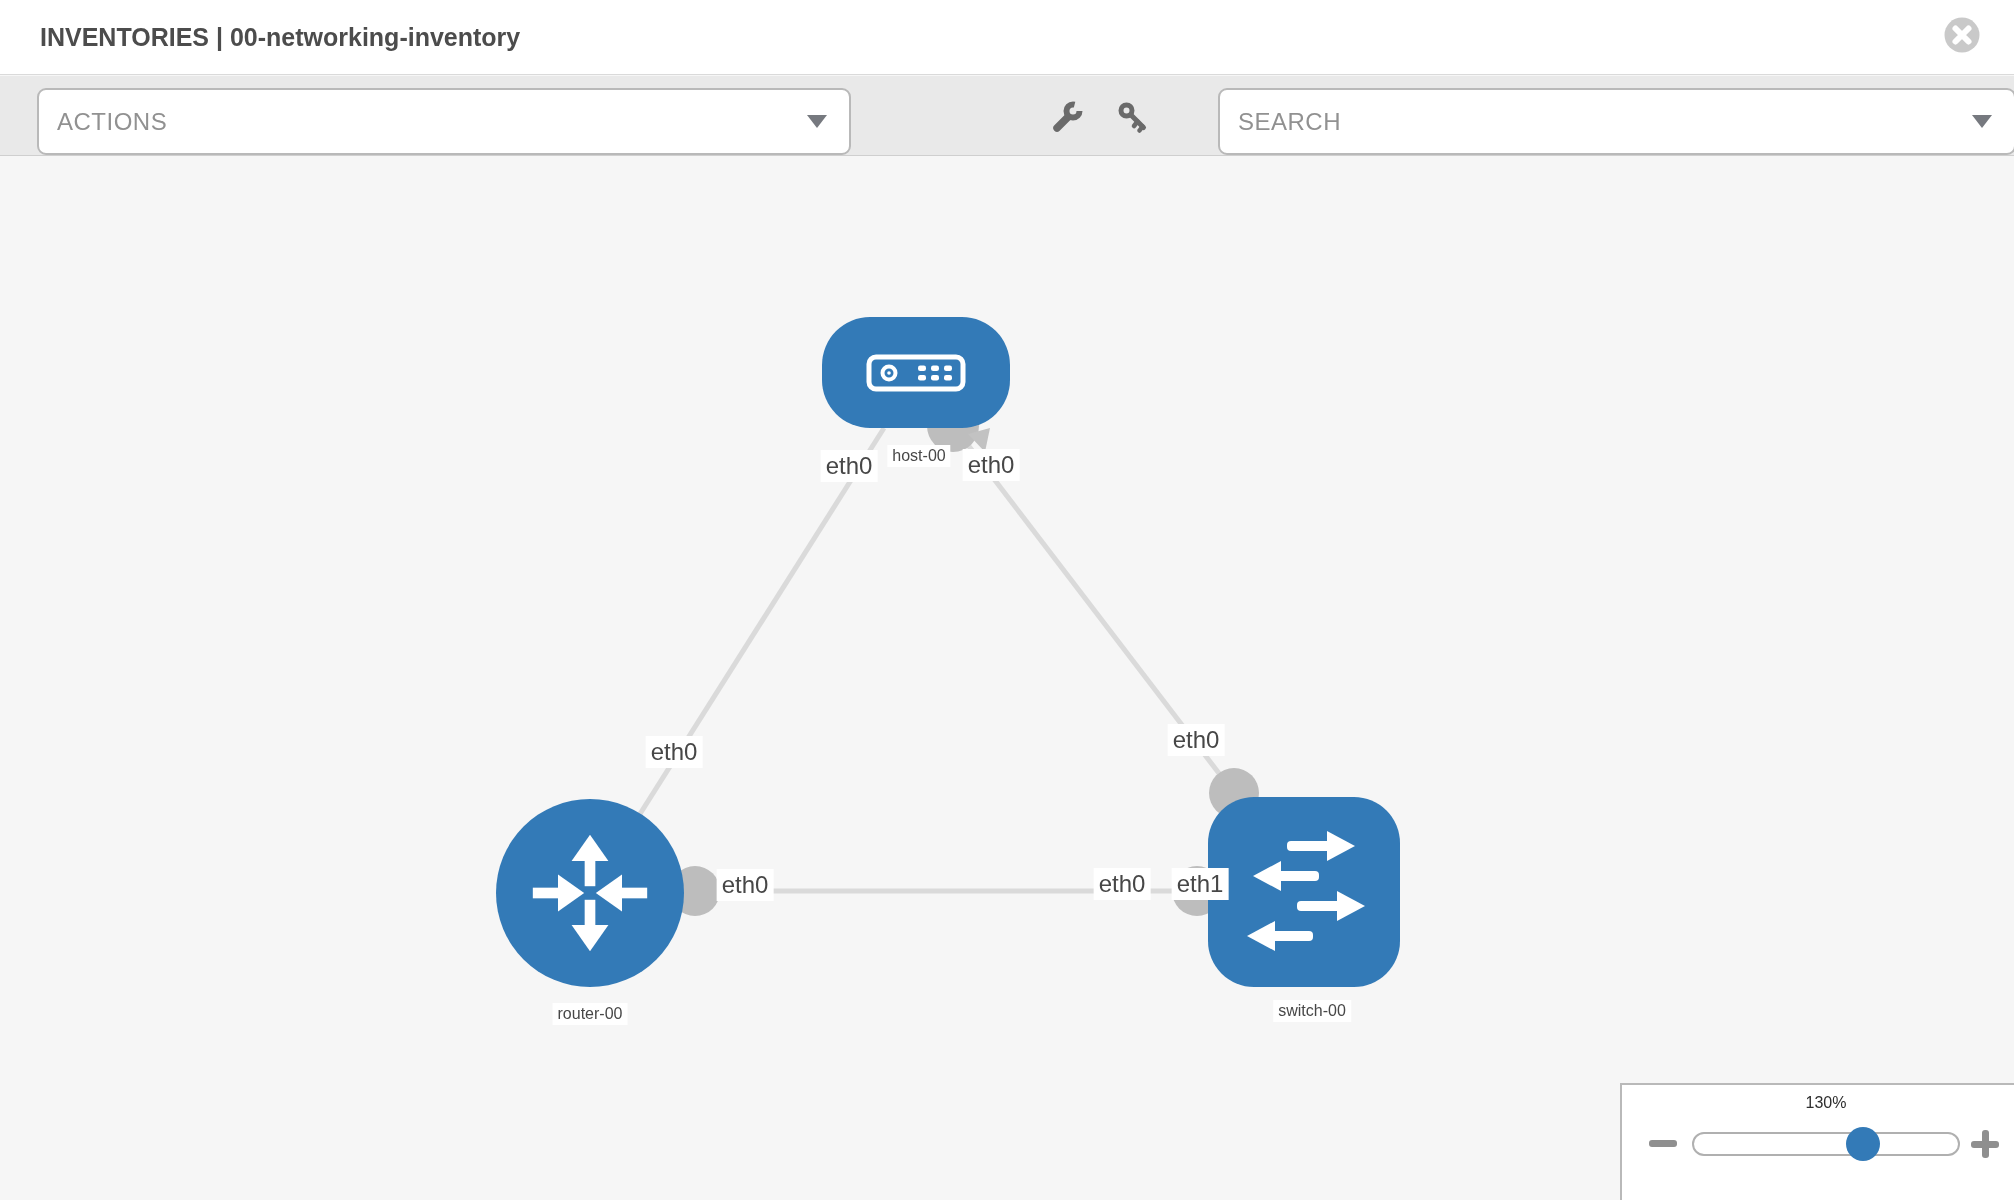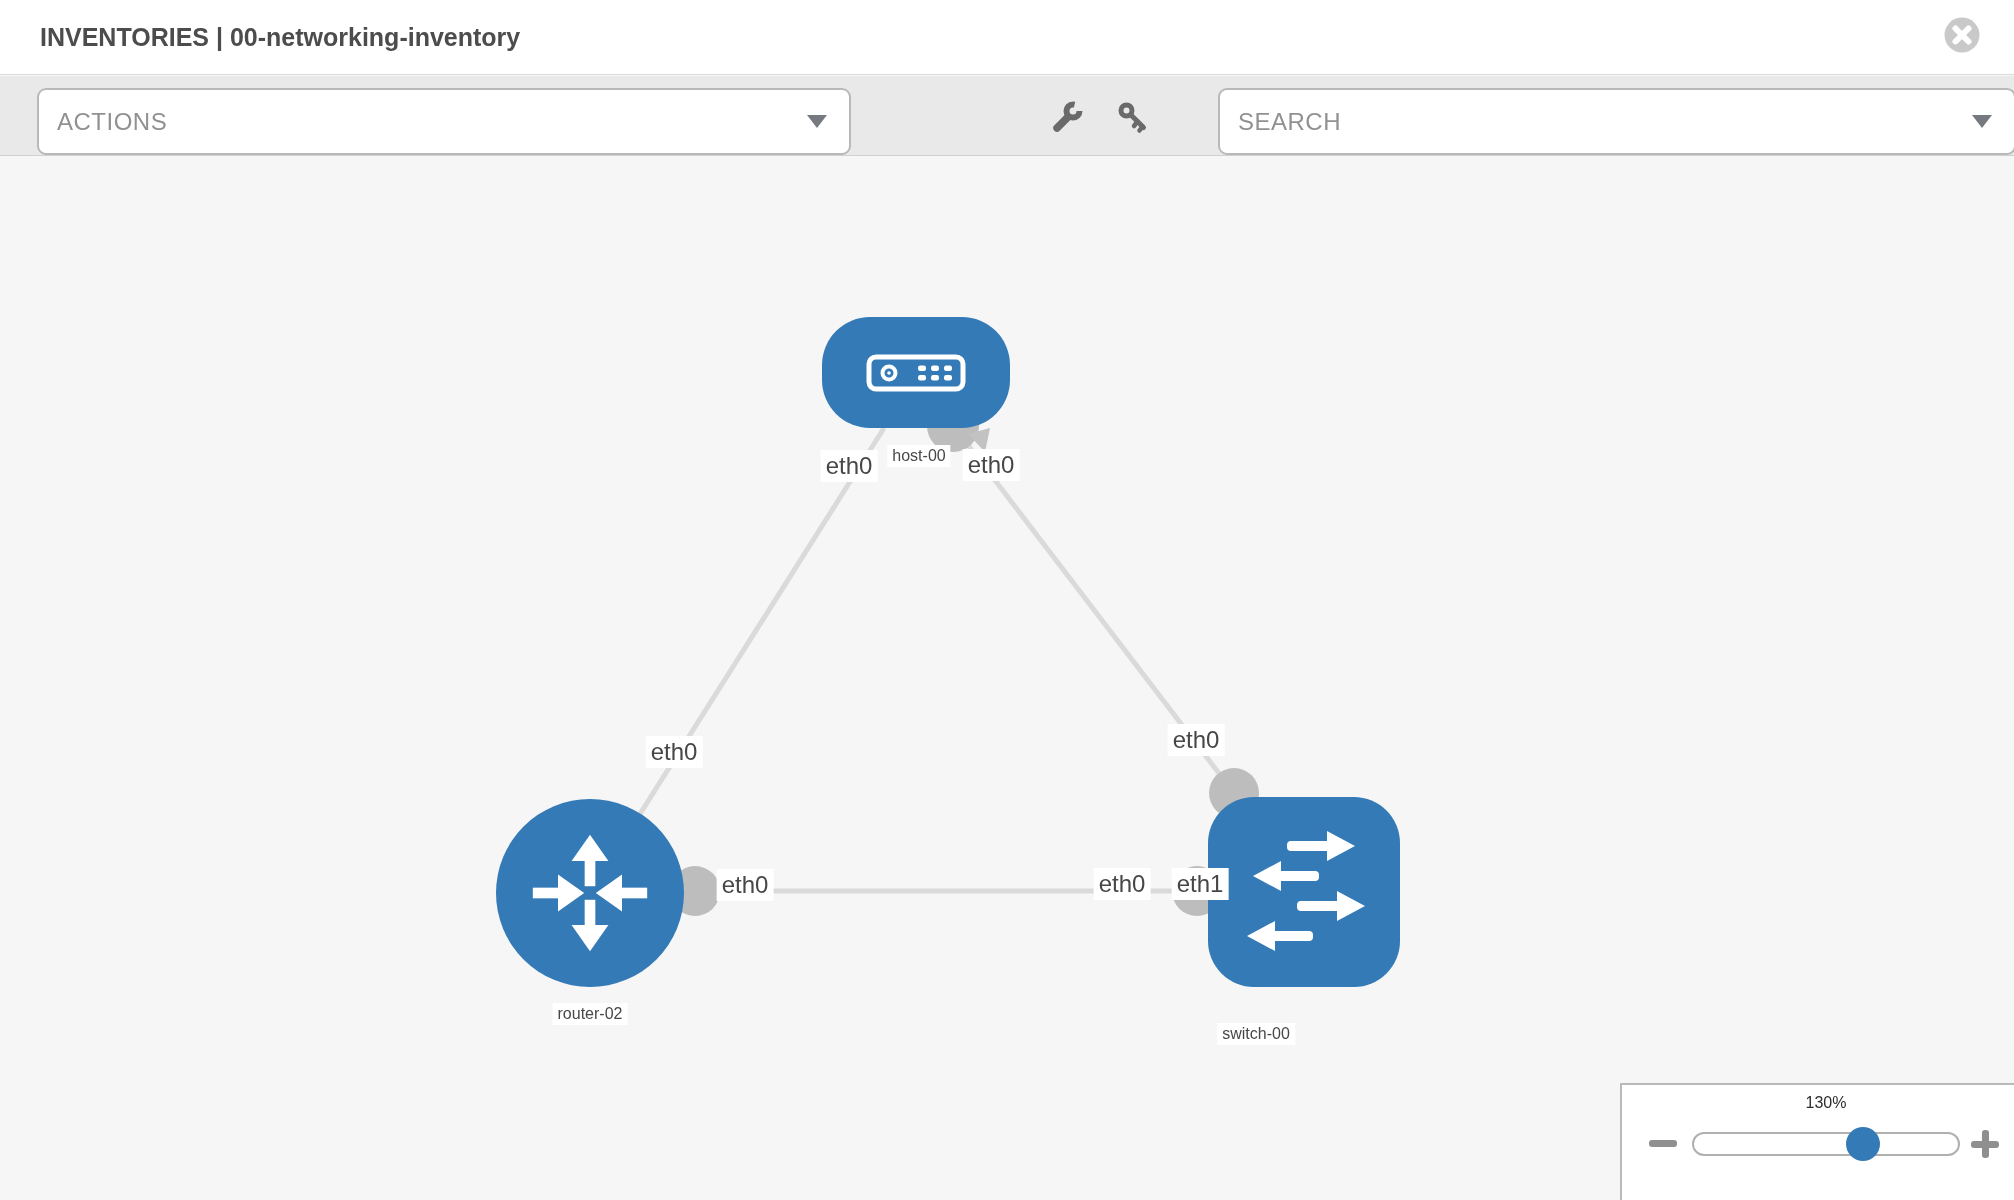--- a/index.html
+++ b/index.html
@@ -177,22 +177,22 @@
           <polygon points="38,30 38,60 10,45"></polygon>
           <rect x="54" y="70" width="44" height="10" rx="4"></rect>
           <polygon points="94,60 94,90 122,75"></polygon>
           <rect x="26" y="100" width="44" height="10" rx="4"></rect>
           <polygon points="32,90 32,120 4,105"></polygon>
         </g>
       </svg>
     </div>
 
     <div class="nlabel" style="left:919px;top:300px;">host-00</div>
-    <div class="nlabel" style="left:590px;top:858px;">router-02</div>
-    <div class="nlabel" style="left:1256px;top:855px;margin-top:23px;">switch-00</div>
+    <div class="nlabel" style="left:590px;top:858px;">router-00</div>
+    <div class="nlabel" style="left:1312px;top:855px;">switch-00</div>
 
     <div class="iflabel" style="left:849px;top:310px;">eth0</div>
     <div class="iflabel" style="left:991px;top:309px;">eth0</div>
     <div class="iflabel" style="left:674px;top:596px;">eth0</div>
     <div class="iflabel" style="left:745px;top:729px;">eth0</div>
     <div class="iflabel" style="left:1196px;top:584px;">eth0</div>
     <div class="iflabel" style="left:1122px;top:728px;">eth0</div>
     <div class="iflabel" style="left:1200px;top:728px;">eth1</div>
 
     <div class="zoom-panel">

